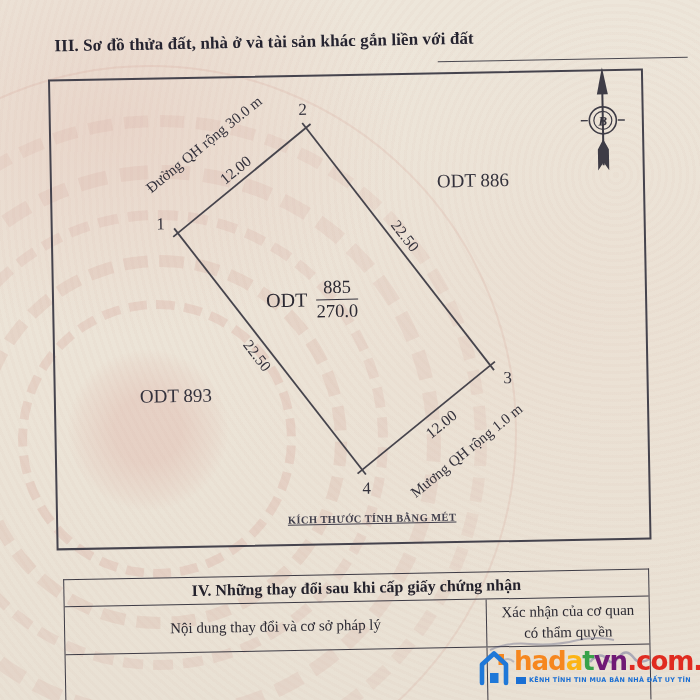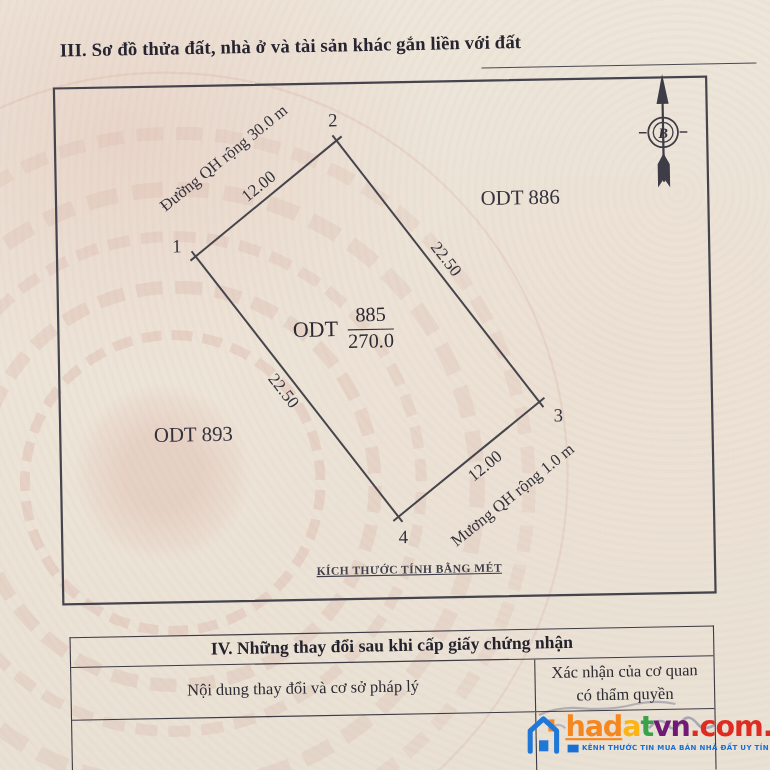--- a/index.html
+++ b/index.html
@@ -51,21 +51,21 @@
   .t4-left{width:421px;border-right:1.8px solid #3d3b45;display:flex;align-items:center;justify-content:center;font-size:15px;}
   .t4-right{flex:1;display:flex;flex-direction:column;align-items:center;justify-content:center;font-size:15px;line-height:1.35;}
   .t4-empty{display:flex;height:60px;}
   .t4-empty .cell-l{width:421px;border-right:1.8px solid #3d3b45;}
   
   #overlay{position:absolute;inset:0;z-index:2;}
   .ink{left:470px;top:628px;width:230px;height:60px;filter:blur(0.6px);opacity:0.55;}
   .brand{left:477px;top:648px;display:flex;align-items:flex-start;gap:3px;z-index:3;}
   .brand-textcol{display:flex;flex-direction:column;}
   .brand-line{font-family:"DejaVu Sans","Liberation Sans",sans-serif;font-weight:bold;font-size:26px;line-height:1;letter-spacing:-1px;}
-  .c-or{color:#f6871f;text-decoration:underline;} .c-ye{color:#fcb415;} .c-gr{color:#39a24a;} .c-bl{color:#701a75;} .c-re{color:#e02b20;}
+  .c-or{color:#f6871f;} .c-ye{color:#fcb415;} .c-gr{color:#39a24a;} .c-bl{color:#701a75;} .c-re{color:#e02b20;}
   .brand-tagline{display:flex;align-items:center;gap:3px;margin-top:2px;margin-left:2px;}
   .tag-box{width:10px;height:7px;background:#1a6fd4;}
   .tag-text{font-family:"DejaVu Sans","Liberation Sans",sans-serif;font-weight:bold;font-size:6.4px;color:#1a6fd4;letter-spacing:0.3px;white-space:nowrap;}
 </style>
 </head>
 <body>
 
 <div class="rings">
   <div class="ring r-core"></div>
   <div class="ring r1"></div>
@@ -157,18 +157,18 @@
       <rect x="21.5" y="6" width="5.5" height="11" fill="#f6871f"></rect>
       <path d="M5 35 V16.5 L17 5.5 L29 16.5 V35" fill="none" stroke="#1f78d8" stroke-width="4.6" stroke-linejoin="round" stroke-linecap="round"></path>
       <rect x="13" y="25" width="8.5" height="10" fill="#1f78d8"></rect>
     </svg>
     <div class="brand-textcol">
       <div class="brand-line">
         <span class="c-or">had</span><span class="c-ye">a</span><span class="c-gr">t</span><span class="c-bl">vn</span><span class="c-re">.com.vn</span>
       </div>
       <div class="brand-tagline">
         <span class="tag-box"></span>
-        <span class="tag-text">KÊNH THƯỚC TIN MUA BÁN NHÀ ĐẤT UY TÍN</span>
+        <span class="tag-text">KÊNH TÍNH TIN MUA BÁN NHÀ ĐẤT UY TÍN</span>
       </div>
     </div>
   </div>
 
 </div>
 
 </body></html>

